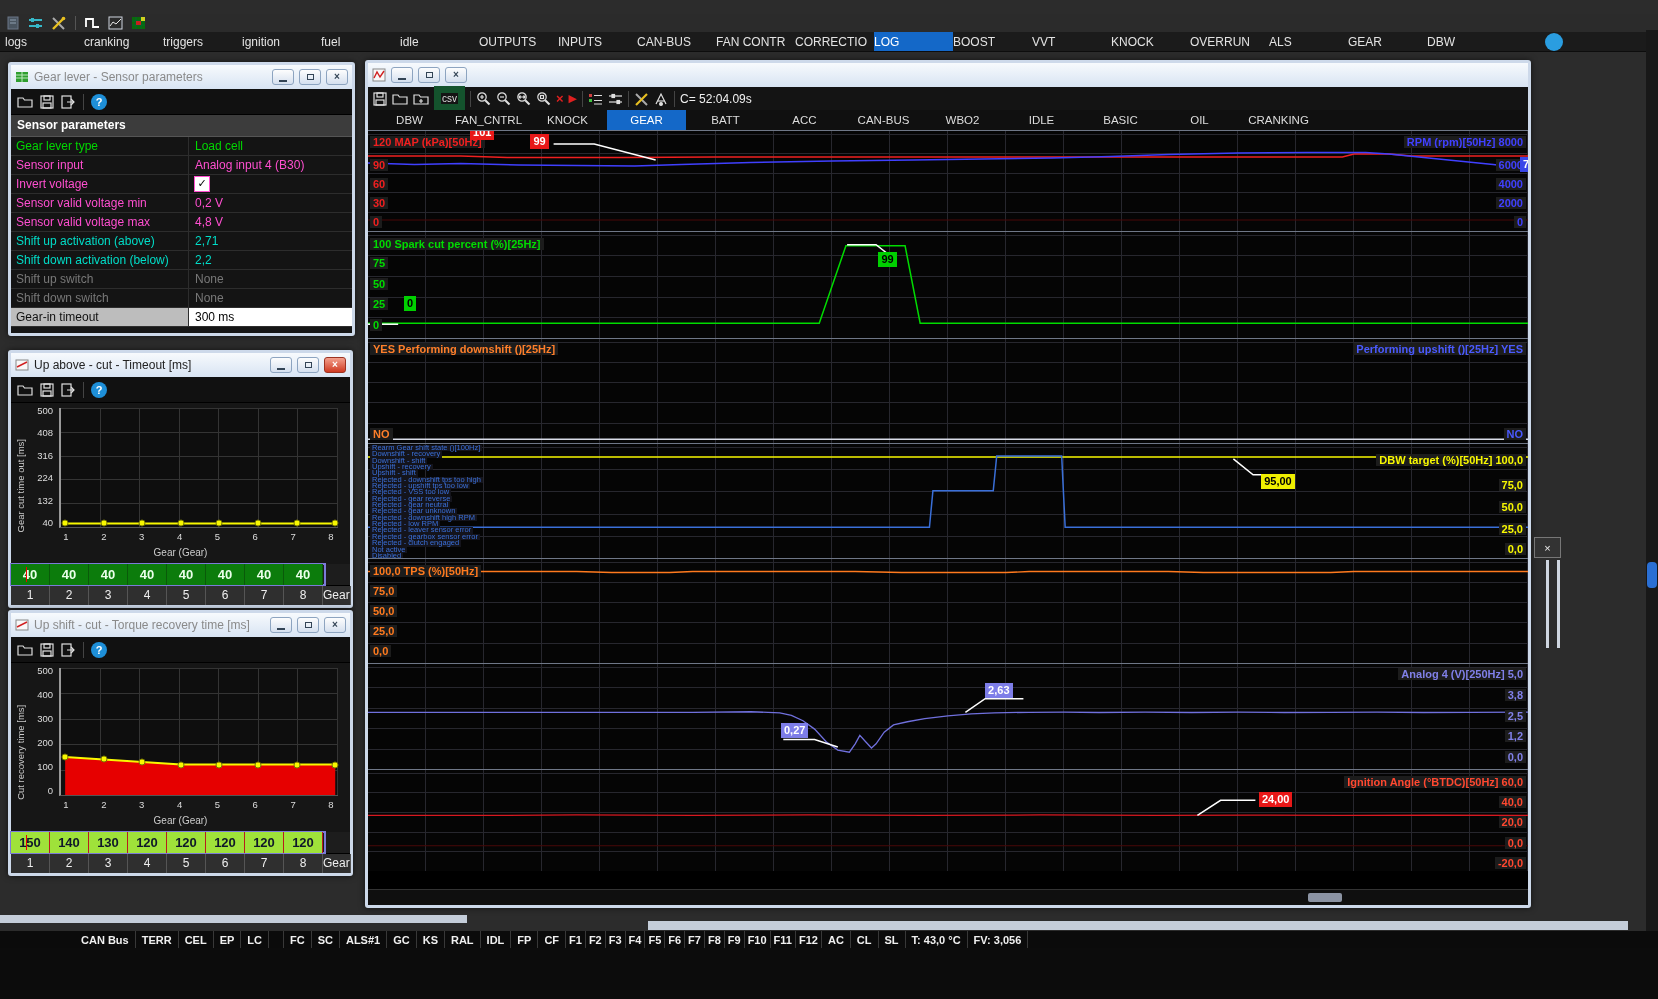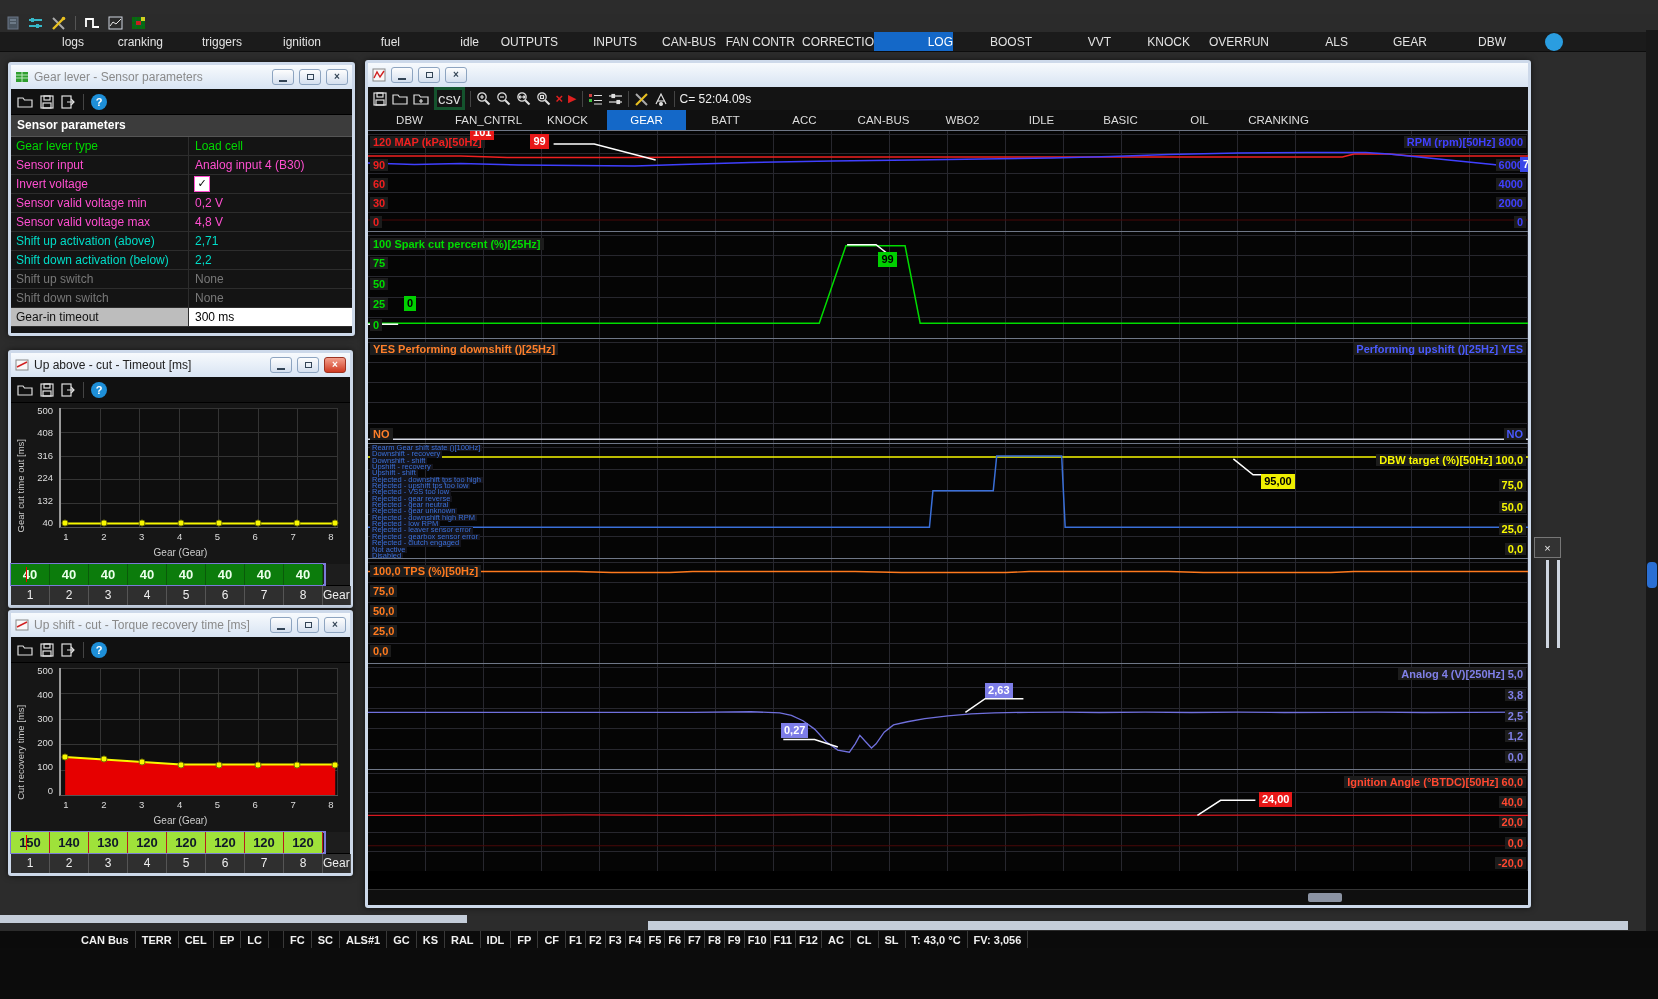--- a/index.html
+++ b/index.html
@@ -6,21 +6,21 @@
   html,body{background:#000}
   #app{position:relative;width:1658px;height:999px;background:#2c2c2c;overflow:hidden;
        font-family:"Liberation Sans",sans-serif;color:#ddd;font-size:12px}
   
   .menubar{position:absolute;left:0;top:0;right:0;height:14px;background:#2b2b2b;font-size:11px;color:#ccc;display:flex;gap:36px;padding-left:4px;align-items:center}
   .menubar span{cursor:default}
   .topbar{position:absolute;left:0;top:14px;right:0;height:18px;background:#2b2b2b;display:flex;align-items:center;gap:6px;padding-left:4px}
   .tico{width:17px;height:15px;display:inline-flex;align-items:center;justify-content:center}
   .tsep{width:1px;height:14px;background:#555;margin:0 2px}
   .maintabs{position:absolute;left:0;top:32px;right:0;height:20px;background:#1b1b1b;display:flex;padding-left:5px;border-bottom:1px solid #0d0d0d}
-  .maintabs .tab{flex:0 0 79px;text-align:right;line-height:20px;color:#e3e3e3;font-size:12px;cursor:default}
+  .maintabs .tab{flex:0 0 79px;text-align:left;line-height:20px;color:#e3e3e3;font-size:12px;cursor:default}
   .maintabs .tab.selected{background:var(--accent_blue);color:#fff}
   .blue-dot{position:absolute;left:1545px;top:33px;width:18px;height:18px;border-radius:50%;background:#2a9de0}
   .blue-pill{position:absolute;left:1647px;top:562px;width:10px;height:26px;border-radius:4px;background:#2a6fd4}
   .right-strip{position:absolute;left:1646px;top:30px;width:12px;bottom:0;background:#181818}
   
   .win{position:absolute;border:3px solid #cdd9ea;border-radius:3px;background:#161616;display:flex;flex-direction:column;box-shadow:0 0 6px rgba(0,0,0,.6)}
   .wtitle{height:24px;background:linear-gradient(#f7fafd,#d8e4f3);display:flex;align-items:center;padding:0 4px;gap:5px;flex:0 0 auto}
   .wtitle .txt{font-size:12px;color:#8a8a8a;flex:1;white-space:nowrap;overflow:hidden}
   .wtitle.active .txt{color:#222}
   .wbtn{width:22px;height:16px;border:1px solid #8da4c0;border-radius:3px;background:linear-gradient(#fdfdfd,#d5e0ef);display:inline-flex;align-items:center;justify-content:center;color:#345;font-size:10px;font-weight:bold;line-height:1}
@@ -454,21 +454,21 @@
           <rect x="4" y="1" width="6" height="4"></rect>
           <rect x="3" y="8" width="8" height="5"></rect>
         </svg>
       <svg class="ic" width="16" height="14" viewBox="0 0 16 14">
           <path d="M1,3 h5 l1.5,2 H15 v7 H1 z"></path>
         </svg>
       <svg class="ic" width="16" height="14" viewBox="0 0 16 14">
           <path d="M1,3 h5 l1.5,2 H15 v7 H1 z"></path>
           <path d="M8,7 v4 m-2,-2 h4"></path>
         </svg>
-      <span style="font-size:15px;color:#ddd;border:3px solid #14532d;padding:0 1px">csv</span>
+      <span style="font-size:10px;color:#ddd;border:7px solid #14532d;padding:0 1px">csv</span>
       <span class="wsep"></span>
       <svg class="ic" width="15" height="15" viewBox="0 0 15 15">
           <circle cx="6" cy="6" r="4.2"></circle>
           <line x1="9.2" y1="9.2" x2="13.5" y2="13.5" stroke-width="2"></line>
           <path d="M4,6 h4 M6,4 v4"></path>
         </svg>
       <svg class="ic" width="15" height="15" viewBox="0 0 15 15">
           <circle cx="6" cy="6" r="4.2"></circle>
           <line x1="9.2" y1="9.2" x2="13.5" y2="13.5" stroke-width="2"></line>
           <path d="M4,6 h4"></path>

